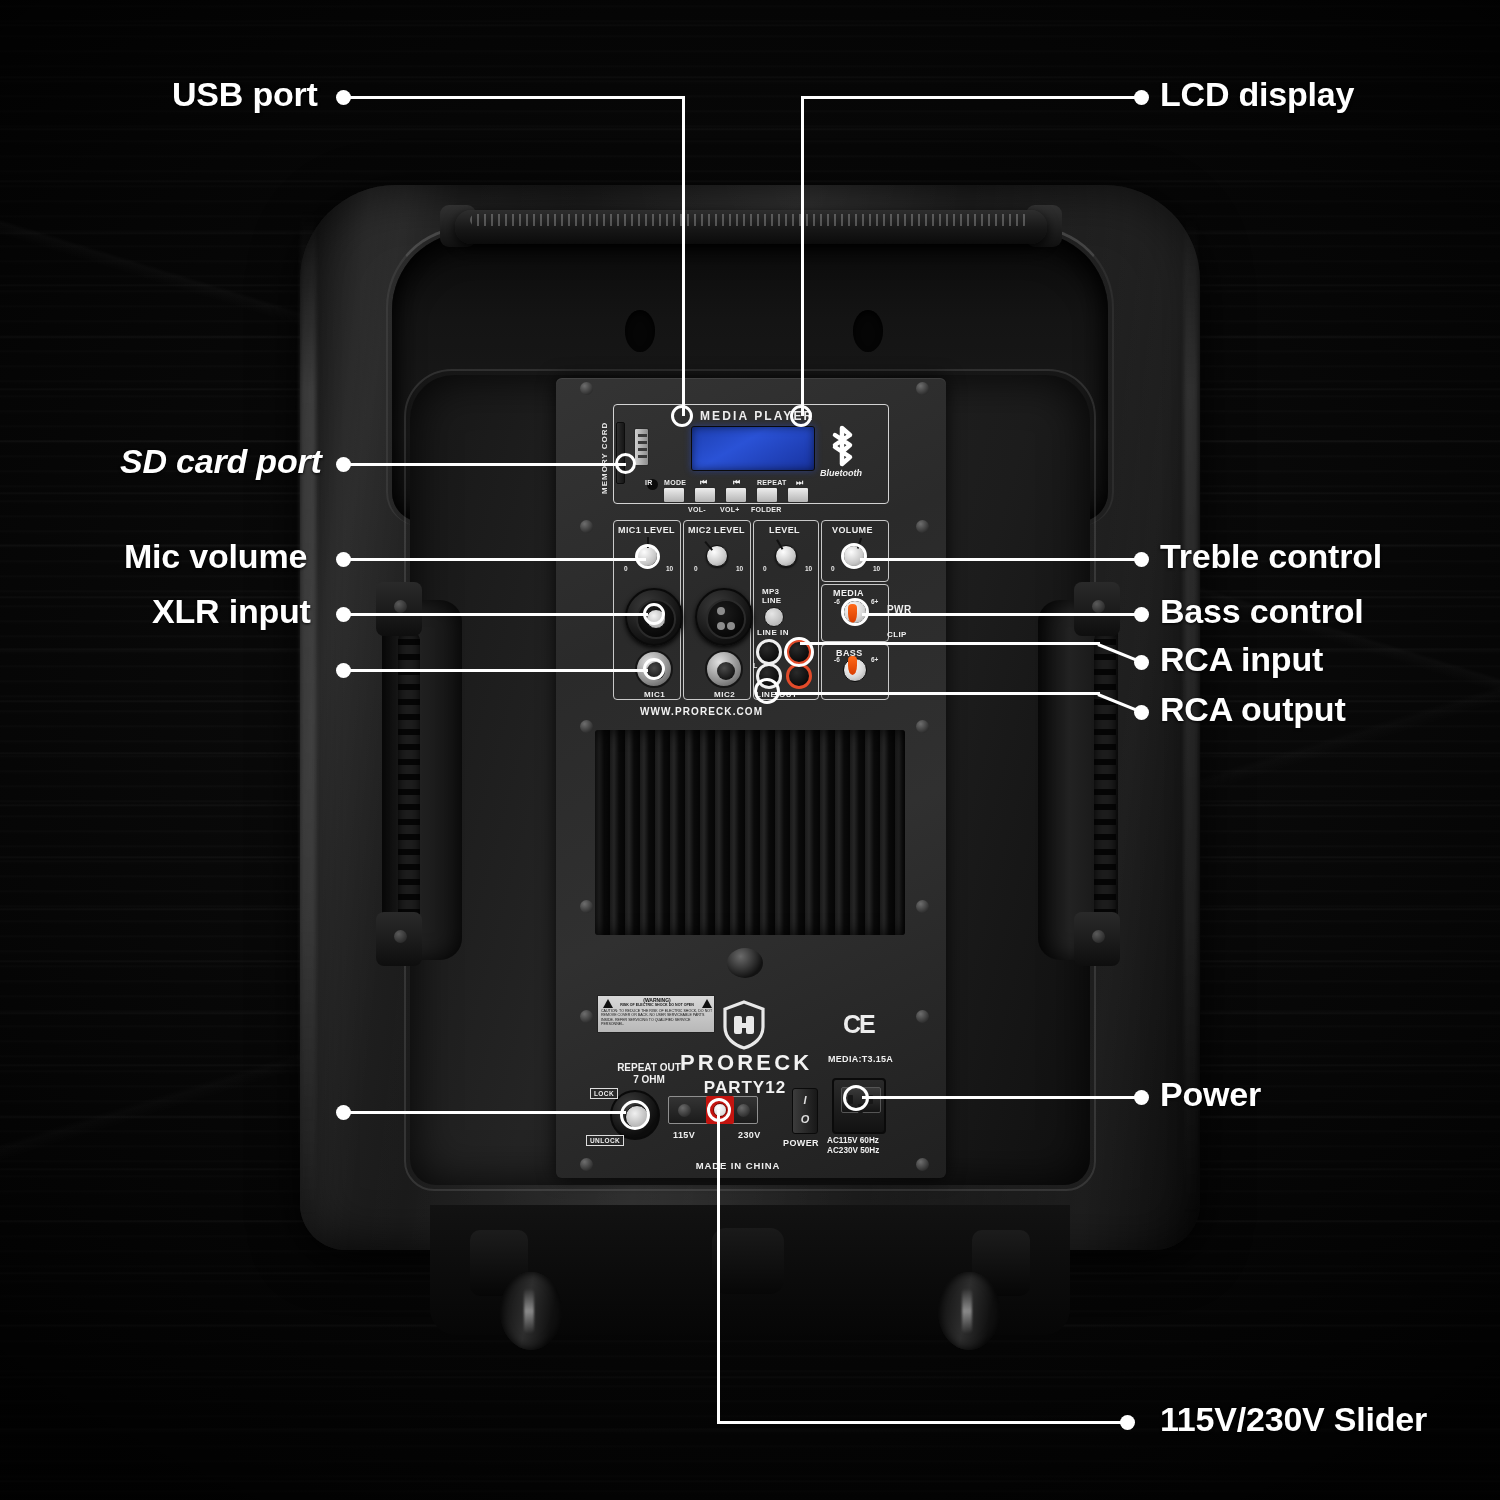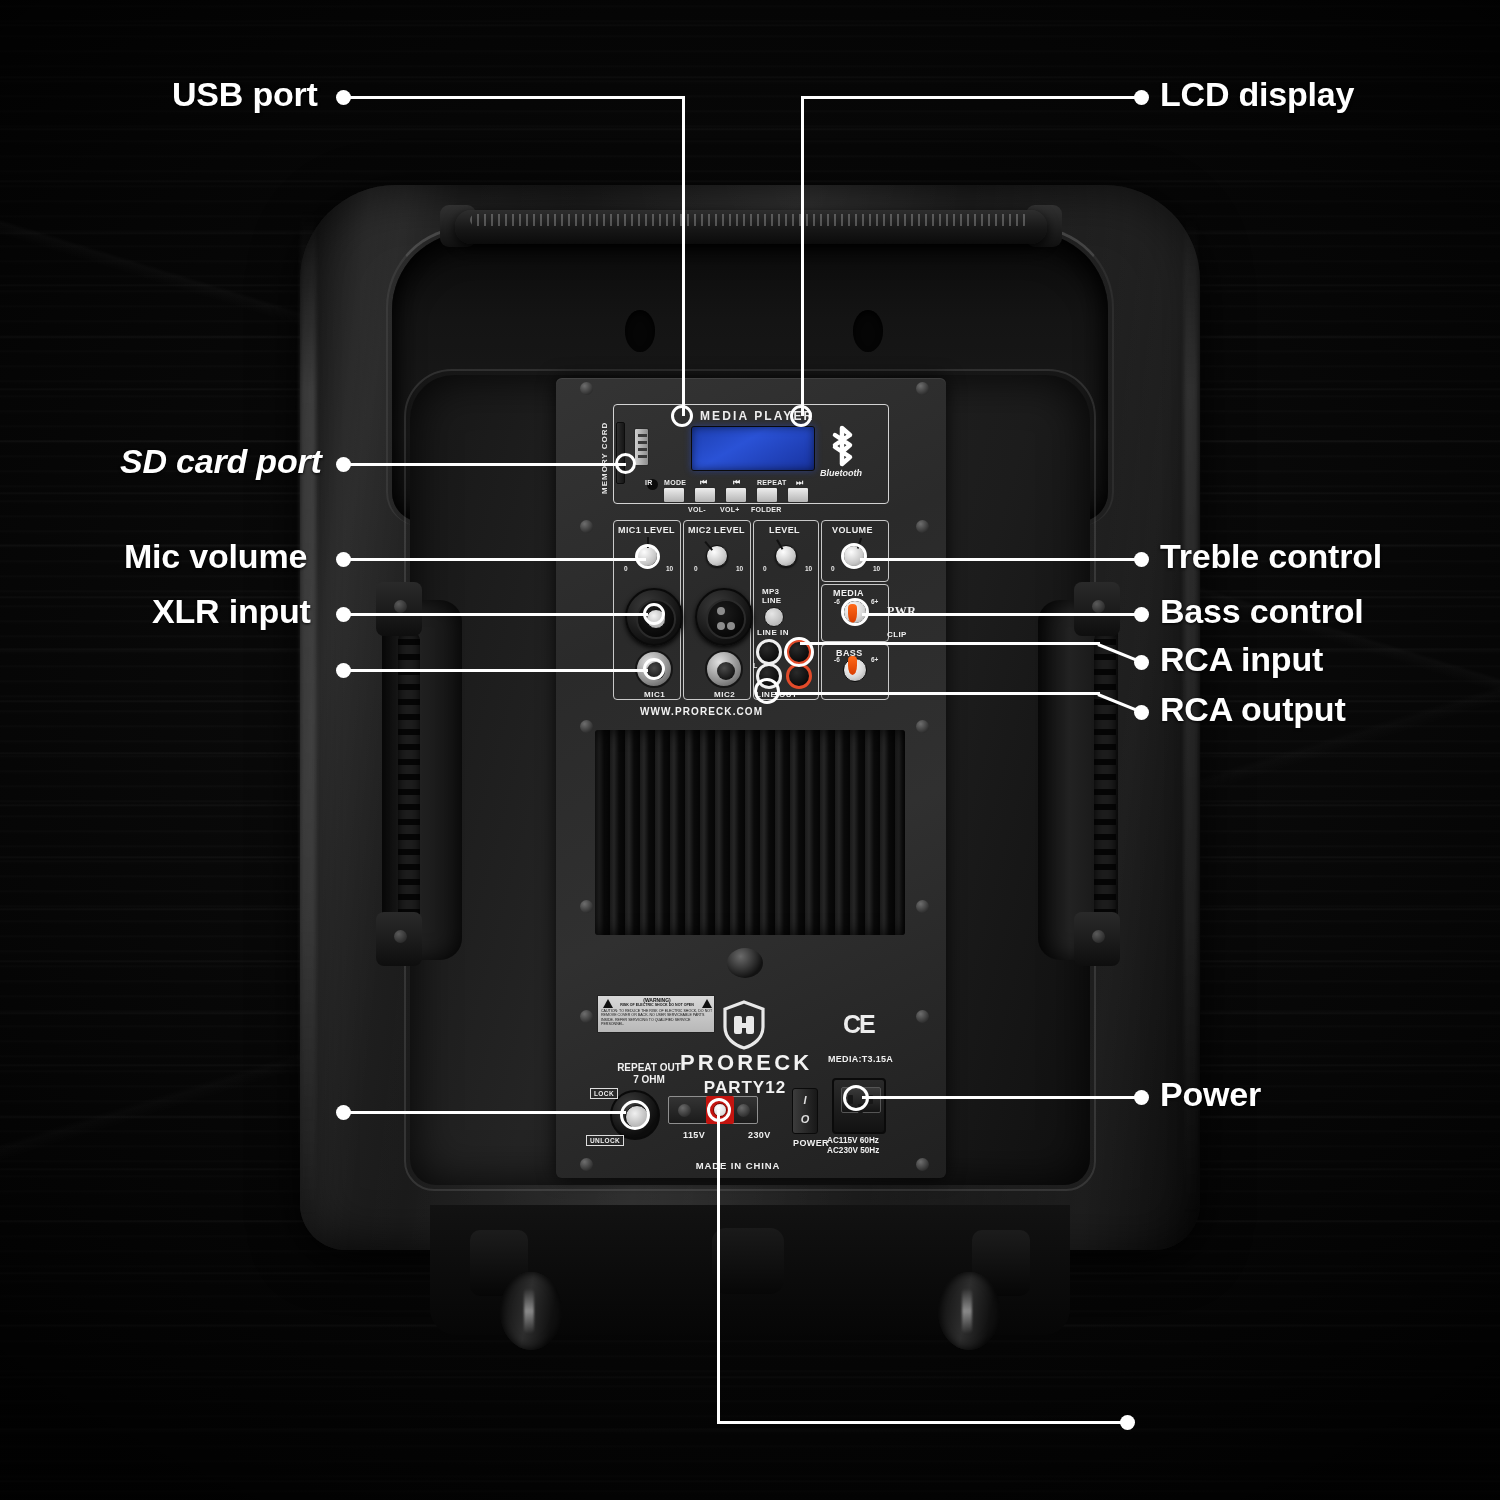--- a/index.html
+++ b/index.html
@@ -265,21 +265,21 @@
     background:linear-gradient(to right,#3c3c3c,#181818);border:1.5px solid #0a0a0a;}
   .rocker i{position:absolute;left:50%;transform:translateX(-50%);color:#ddd;font-size:11px;font-weight:bold;}
 
   .iec{position:absolute;left:832px;top:1078px;width:54px;height:56px;border-radius:4px;
     background:linear-gradient(to bottom,#2a2a2a,#121212);border:2px solid #0a0a0a;}
   .iec-in{position:absolute;left:7px;top:7px;width:40px;height:26px;border-radius:2px;
     background:linear-gradient(to bottom,#3a3a3a,#141414);border:1px solid #555;}
   .iec-pin{position:absolute;width:5px;height:9px;background:#161616;border-radius:1px;}
   .fuse{position:absolute;left:828px;top:1054px;color:#f0f0f0;font-size:9px;font-weight:bold;letter-spacing:.3px;}
   .acv{position:absolute;left:827px;top:1136px;color:#f0f0f0;font-size:8.2px;font-weight:bold;line-height:9.6px;}
-  .smlbl{position:absolute;color:#f0f0f0;font-size:9px;font-weight:bold;letter-spacing:.4px;margin-left:10px;}
+  .smlbl{position:absolute;color:#f0f0f0;font-size:9px;font-weight:bold;letter-spacing:.4px;}
   .made{position:absolute;left:648px;top:1160px;width:180px;text-align:center;
     color:#f0f0f0;font-size:9.5px;font-weight:bold;letter-spacing:.9px;}
 
   
   .base{position:absolute;left:430px;top:1205px;width:640px;height:130px;
     background:linear-gradient(to bottom,#121212,#060606);border-radius:0 0 26px 26px;}
   .foot{position:absolute;width:58px;height:66px;border-radius:10px;
     background:linear-gradient(to bottom,#1c1c1c,#060606);}
   .wheel{position:absolute;width:62px;height:78px;border-radius:31px/39px;
     background:linear-gradient(100deg,#0c0c0c,#2e2e2e 45%,#101010 80%);
@@ -429,21 +429,21 @@
     <div class="knob-orange" style="left:843px;top:600px;"></div>
     <div class="orange-flag" style="left:848px;top:604px;"></div>
     <div class="dial-num" style="left:834px;top:598px;">-6</div>
     <div class="dial-num" style="left:871px;top:598px;">6+</div>
 
     <div class="knob-orange" style="left:843px;top:658px;"></div>
     <div class="orange-flag" style="left:848px;top:656px;"></div>
     <div class="dial-num" style="left:834px;top:656px;">-6</div>
     <div class="dial-num" style="left:871px;top:656px;">6+</div>
 
-    <div class="sec-title" style="left:887px;top:604px;font-size:12px;font-family:Liberation Serif, serif;">PWR</div>
+    <div class="sec-title" style="left:887px;top:604px;font-size:10px;">PWR</div>
     <div class="sec-title" style="left:887px;top:630px;font-size:8px;">CLIP</div>
 
     <div class="xlr" style="left:625px;top:588px;">
       <div class="xlr-in"></div>
         <div class="combo-center"></div>
     </div>
     <div class="xlr" style="left:695px;top:588px;">
       <div class="xlr-in"></div>
       <div class="xlr-pin" style="left:20px;top:17px;"></div>
       <div class="xlr-pin" style="left:30px;top:32px;"></div>
@@ -603,18 +603,19 @@
 
   <div class="dot" style="left:336px;top:1105px;"></div>
   <div class="lead" style="left:348px;top:1111px;width:278px;"></div>
   <div class="ring" style="left:620px;top:1100px;width:30px;height:30px;"></div>
 
   <div class="label" style="left:1160px;top:1075px;">Power</div>
   <div class="dot" style="left:1134px;top:1090px;"></div>
   <div class="lead" style="left:862px;top:1096px;width:276px;"></div>
   <div class="ring" style="left:843px;top:1085px;width:26px;height:26px;"></div>
 
+  <div class="label" style="left:1160px;top:1400px;">115V/230V Slider</div>
   <div class="dot" style="left:1120px;top:1415px;"></div>
   <div class="leadv" style="left:717px;top:1110px;height:311px;"></div>
   <div class="lead" style="left:717px;top:1421px;width:410px;"></div>
   <div class="ring" style="left:707px;top:1098px;width:24px;height:24px;"></div>
 
 </div>
 
 </body></html>

